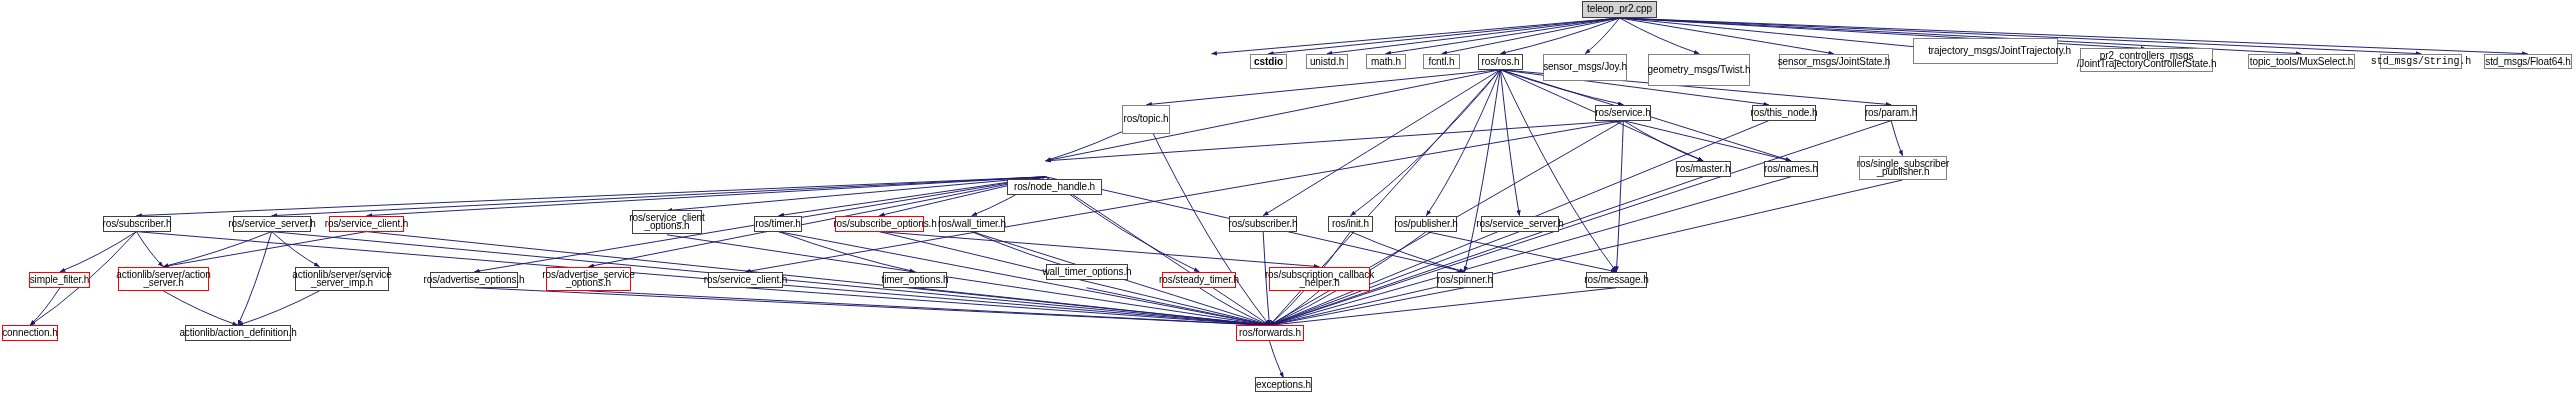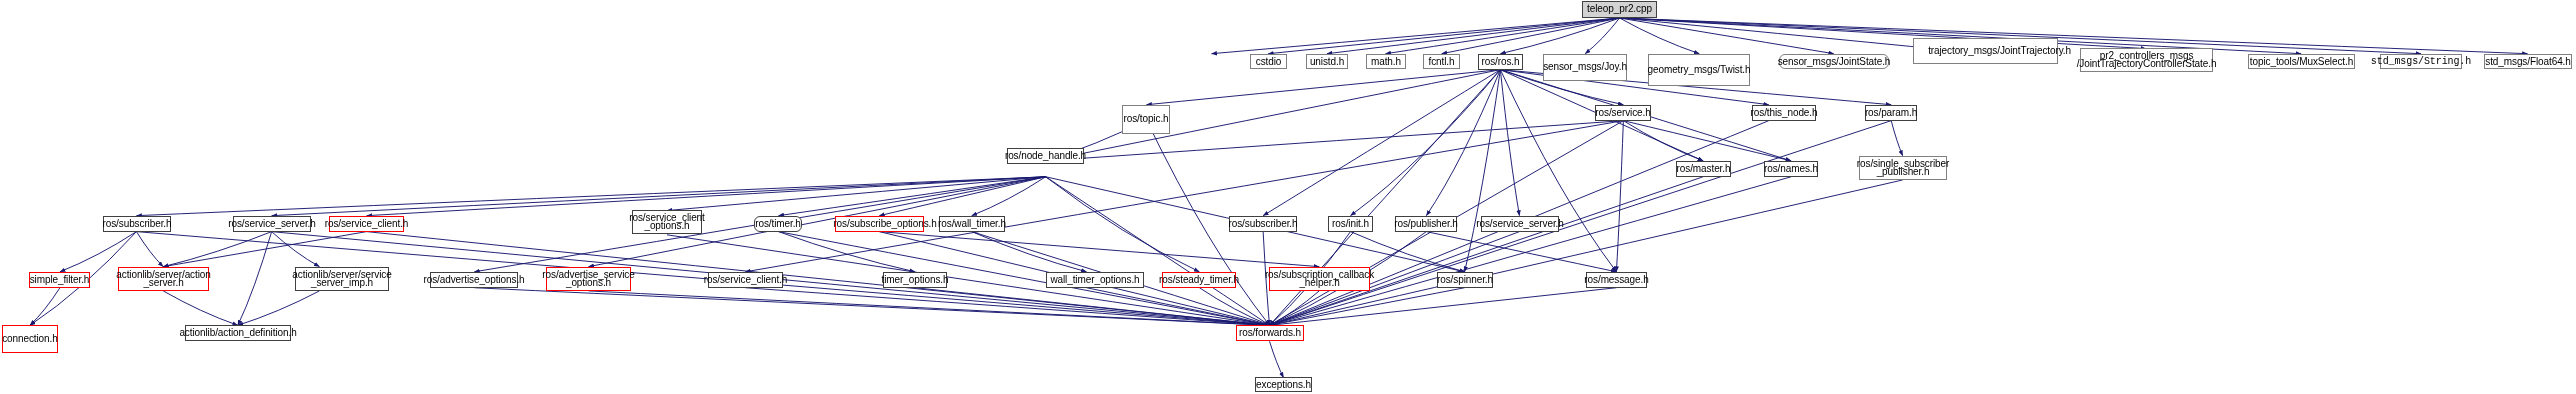--- a/index.html
+++ b/index.html
@@ -133,70 +133,70 @@
         <path d="M1881,451 Q1936,487.58 1991,510" marker-end="url(#arrow)" stroke="#191970" stroke-width="1.5" fill="none"></path>
         <path d="M2069,456 Q2030,489.48 1991,510" marker-end="url(#arrow)" stroke="#191970" stroke-width="1.5" fill="none"></path>
         <path d="M2297,451 Q2107.28,487.58 1991,510" marker-end="url(#arrow)" stroke="#191970" stroke-width="1.5" fill="none"></path>
         <path d="M2535,451 Q2197.72,487.58 1991,510" marker-end="url(#arrow)" stroke="#191970" stroke-width="1.5" fill="none"></path>
         <path d="M1991,535 Q2002,570.34 2013,592" marker-end="url(#arrow)" stroke="#191970" stroke-width="1.5" fill="none"></path>
       </g>
   </svg>
   <div id="node-layer">
       <div class="node root" style="left: 1582px; top: 1.3px; width: 75px; height: 16.6px;">teleop_pr2.cpp</div>
       <div class="node " style="left: 1264px; top: 54px; width: 18px; height: 15.3px;">cstdlib</div>
-      <div class="node " style="left: 1250px; top: 54px; width: 37px; height: 15.3px;">cstdio</div>
+      <div class="node " style="left: 1250px; top: 54px; width: 37px; height: 15.3px; font-weight: bold;">cstdio</div>
       <div class="node " style="left: 1306px; top: 54px; width: 42px; height: 15.3px;">unistd.h</div>
       <div class="node " style="left: 1366px; top: 54px; width: 40px; height: 15.3px;">math.h</div>
       <div class="node " style="left: 1423px; top: 54px; width: 37px; height: 15.3px;">fcntl.h</div>
       <div class="node dark" style="left: 1478px; top: 54px; width: 45px; height: 16px;">ros/ros.h</div>
       <div class="node " style="left: 1543px; top: 54px; width: 84px; height: 27px;">sensor_msgs/Joy.h</div>
       <div class="node " style="left: 1648px; top: 54px; width: 102px; height: 32px;">geometry_msgs/Twist.h</div>
-      <div class="node " style="left: 1779px; top: 54px; width: 110px; height: 15.3px; border-radius: 6px;">sensor_msgs/JointState.h</div>
+      <div class="node " style="left: 1779px; top: 54px; width: 110px; height: 15.3px;">sensor_msgs/JointState.h</div>
       <div class="node " style="left: 1913px; top: 38px; width: 145px; height: 26px; padding-left: 30px;">trajectory_msgs/JointTrajectory.h</div>
       <div class="node " style="left: 2080px; top: 48px; width: 133px; height: 24px;">pr2_controllers_msgs
 /JointTrajectoryControllerState.h</div>
       <div class="node " style="left: 2248px; top: 54px; width: 107px; height: 15.3px;">topic_tools/MuxSelect.h</div>
       <div class="node " style="left: 2380px; top: 54px; width: 82px; height: 15.3px; font-family: Liberation Mono, monospace;">std_msgs/String.h</div>
       <div class="node " style="left: 2484px; top: 54px; width: 88px; height: 15.3px;">std_msgs/Float64.h</div>
       <div class="node " style="left: 1122px; top: 105px; width: 48px; height: 29px;">ros/topic.h</div>
       <div class="node dark" style="left: 1595px; top: 105px; width: 56px; height: 16px;">ros/service.h</div>
       <div class="node dark" style="left: 1737px; top: 105px; width: 64px; height: 16px; margin-left: 15px;">ros/this_node.h</div>
       <div class="node dark" style="left: 1865px; top: 105px; width: 52px; height: 16px;">ros/param.h</div>
       <div class="node dark" style="left: 1676px; top: 161px; width: 55px; height: 16px;">ros/master.h</div>
       <div class="node dark" style="left: 1764px; top: 161px; width: 54px; height: 16px;">ros/names.h</div>
       <div class="node " style="left: 1859px; top: 156px; width: 88px; height: 24px;">ros/single_subscriber
 _publisher.h</div>
-      <div class="node dark" style="left: 1007px; top: 148px; width: 77px; height: 16px;">ros/node_handle.h</div>
+      <div class="node dark" style="left: 1007px; top: 179px; width: 95px; height: 16px;">ros/node_handle.h</div>
       <div class="node dark" style="left: 103px; top: 216px; width: 68px; height: 16px;">ros/subscriber.h</div>
       <div class="node dark" style="left: 233px; top: 216px; width: 78px; height: 16px;">ros/service_server.h</div>
       <div class="node red" style="left: 329px; top: 216px; width: 75px; height: 16px;">ros/service_client.h</div>
       <div class="node dark" style="left: 632px; top: 210px; width: 70px; height: 24px;">ros/service_client
 _options.h</div>
-      <div class="node dark" style="left: 754px; top: 216px; width: 48px; height: 16px; border-radius: 6px;">ros/timer.h</div>
+      <div class="node dark" style="left: 754px; top: 216px; width: 48px; height: 16px;">ros/timer.h</div>
       <div class="node red" style="left: 835px; top: 216px; width: 89px; height: 16px; padding-left: 13px;">ros/subscribe_options.h</div>
       <div class="node dark" style="left: 939px; top: 216px; width: 66px; height: 16px;">ros/wall_timer.h</div>
       <div class="node dark" style="left: 1229px; top: 216px; width: 68px; height: 16px;">ros/subscriber.h</div>
       <div class="node dark" style="left: 1328px; top: 216px; width: 45px; height: 16px;">ros/init.h</div>
       <div class="node dark" style="left: 1395px; top: 216px; width: 62px; height: 16px;">ros/publisher.h</div>
       <div class="node dark" style="left: 1481px; top: 216px; width: 78px; height: 16px;">ros/service_server.h</div>
       <div class="node red" style="left: 29px; top: 272px; width: 61px; height: 16px;">simple_filter.h</div>
       <div class="node red" style="left: 118px; top: 267px; width: 91px; height: 24px;">actionlib/server/action
 _server.h</div>
       <div class="node dark" style="left: 272px; top: 267px; width: 94px; height: 24px; margin-left: 23px;">actionlib/server/service
 _server_imp.h</div>
       <div class="node dark" style="left: 430px; top: 272px; width: 88px; height: 16px;">ros/advertise_options.h</div>
       <div class="node red" style="left: 546px; top: 267px; width: 85px; height: 24px;">ros/advertise_service
 _options.h</div>
       <div class="node dark" style="left: 708px; top: 272px; width: 75px; height: 16px;">ros/service_client.h</div>
       <div class="node dark" style="left: 883px; top: 272px; width: 64px; height: 16px;">timer_options.h</div>
-      <div class="node dark" style="left: 1046px; top: 272px; width: 98px; height: 16px;">wall_timer_options.h</div>
+      <div class="node dark" style="left: 1046px; top: 264px; width: 82px; height: 16px;">wall_timer_options.h</div>
       <div class="node red" style="left: 1162px; top: 272px; width: 74px; height: 16px;">ros/steady_timer.h</div>
       <div class="node red" style="left: 1269px; top: 267px; width: 101px; height: 24px;">ros/subscription_callback
 _helper.h</div>
       <div class="node dark" style="left: 1437px; top: 272px; width: 56px; height: 16px;">ros/spinner.h</div>
       <div class="node dark" style="left: 1586px; top: 272px; width: 61px; height: 16px;">ros/message.h</div>
-      <div class="node red" style="left: 1.9px; top: 325px; width: 56px; height: 28px;">connection.h</div>
+      <div class="node red" style="left: 1.9px; top: 325px; width: 56px; height: 16px;">connection.h</div>
       <div class="node dark" style="left: 185px; top: 325px; width: 106px; height: 16px;">actionlib/action_definition.h</div>
       <div class="node red" style="left: 1236px; top: 325px; width: 68px; height: 16px;">ros/forwards.h</div>
       <div class="node dark" style="left: 1255px; top: 377px; width: 57px; height: 15.3px;">exceptions.h</div>
     </div>
 </div>
 
 
 </body></html>

